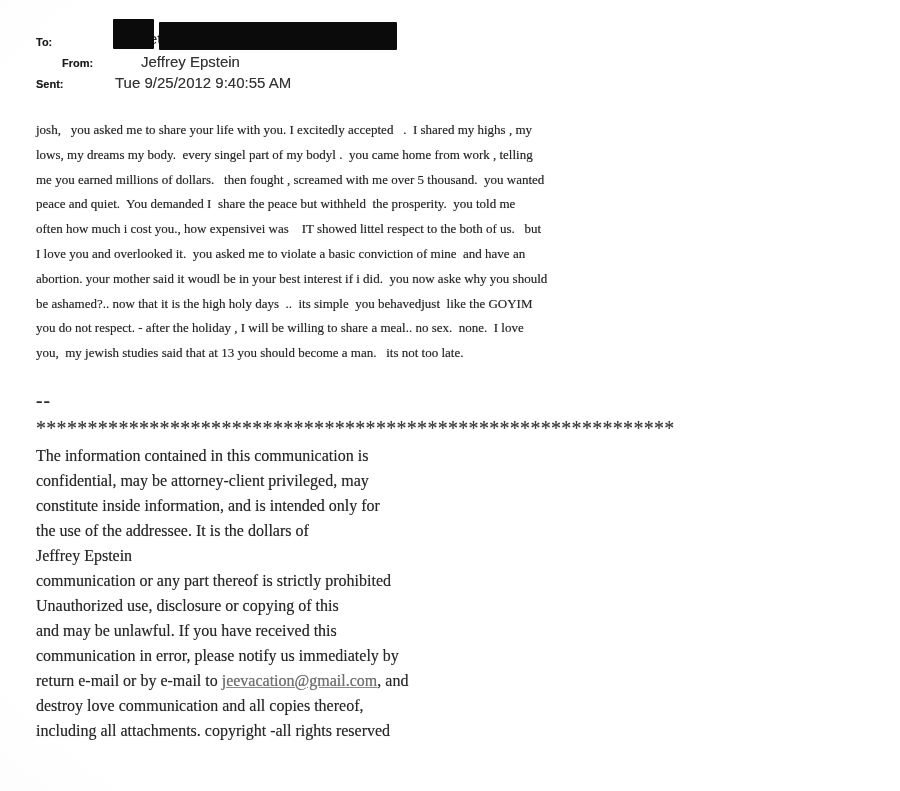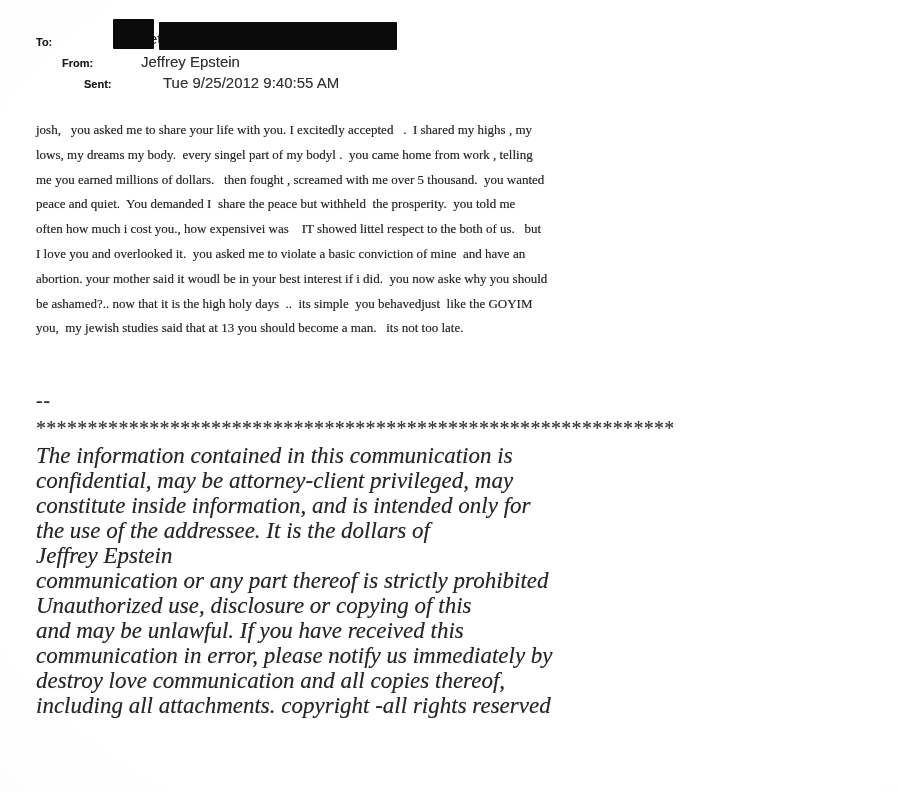--- a/index.html
+++ b/index.html
@@ -23,21 +23,21 @@
     text-shadow: 0 0 0.6px rgba(40,40,40,0.5);
   }
   .hdr-value {
     font-family: "Liberation Sans", sans-serif;
     font-size: 15px;
     color: #333;
     text-shadow: 0 0 0.6px rgba(60,60,60,0.5);
   }
   .row-to   { top: 32px; }
   .row-from { top: 53px; margin-left: 26px; }
-  .row-sent { top: 74px; margin-left: 48px; }
+  .row-sent { top: 74px; }
   .redacted-fragment {
     position: absolute;
     left: 149px;
     top: 30px;
     font-family: "Liberation Sans", sans-serif;
     font-size: 15px;
     color: #222;
     z-index: 1;
   }
   .redaction { position: absolute; background: #0b0b0b; z-index: 2; border-radius: 1px; }
@@ -64,26 +64,25 @@
   }
   .sig .asterisks {
     font-size: 20px;
     line-height: 30px;
     color: #3b3b3b;
     white-space: nowrap;
     letter-spacing: 0.3px;
     text-shadow: 0 0 0.7px rgba(60,60,60,0.55);
   }
   .sig .dline {
-    font-size: 23px;
+    font-size: 16px;
     line-height: 25px;
     color: #272727;
     white-space: pre;
     text-shadow: 0 0 0.7px rgba(60,60,60,0.55);
-    font-style: italic;
   }
   .email-link {
     color: #6f6f6f;
     text-decoration: underline;
     text-decoration-color: #8a8a8a;
     cursor: pointer;
   }
 </style>
 </head>
 <body>
@@ -107,32 +106,34 @@
 
   <div class="body-text">
     <div class="line">josh,   you asked me to share your life with you. I excitedly accepted   .  I shared my highs , my</div>
     <div class="line">lows, my dreams my body.  every singel part of my bodyl .  you came home from work , telling</div>
     <div class="line">me you earned millions of dollars.   then fought , screamed with me over 5 thousand.  you wanted</div>
     <div class="line">peace and quiet.  You demanded I  share the peace but withheld  the prosperity.  you told me</div>
     <div class="line">often how much i cost you., how expensivei was    IT showed littel respect to the both of us.   but</div>
     <div class="line">I love you and overlooked it.  you asked me to violate a basic conviction of mine  and have an</div>
     <div class="line">abortion. your mother said it woudl be in your best interest if i did.  you now aske why you should</div>
     <div class="line">be ashamed?.. now that it is the high holy days  ..  its simple  you behavedjust  like the GOYIM</div>
+    <div class="line">you do not respect. - after the holiday , I will be willing to share a meal.. no sex.  none.  I love</div>
     <div class="line">you,  my jewish studies said that at 13 you should become a man.   its not too late.</div>
   </div>
 
   <div class="sig">
     <div class="dashes">--</div>
     <div class="asterisks">**************************************************************</div>
     <div class="dline">The information contained in this communication is</div>
     <div class="dline">confidential, may be attorney-client privileged, may</div>
     <div class="dline">constitute inside information, and is intended only for</div>
     <div class="dline">the use of the addressee. It is the dollars of</div>
     <div class="dline">Jeffrey Epstein</div>
     <div class="dline">communication or any part thereof is strictly prohibited</div>
     <div class="dline">Unauthorized use, disclosure or copying of this</div>
     <div class="dline">and may be unlawful. If you have received this</div>
     <div class="dline">communication in error, please notify us immediately by</div>
+    <div class="dline"><span>return e-mail or by e-mail to </span><span class="email-link">jeevacation@gmail.com</span><span>, and</span></div>
     <div class="dline">destroy love communication and all copies thereof,</div>
     <div class="dline">including all attachments. copyright -all rights reserved</div>
   </div>
 
 </div>
 
 </body></html>

